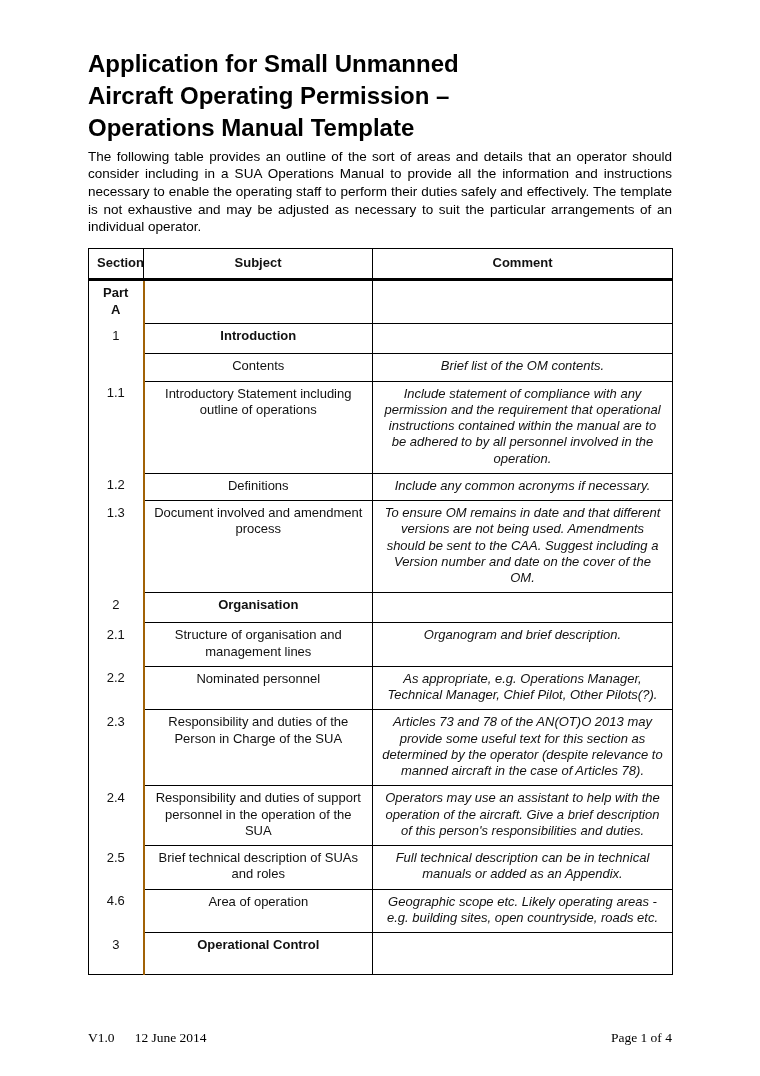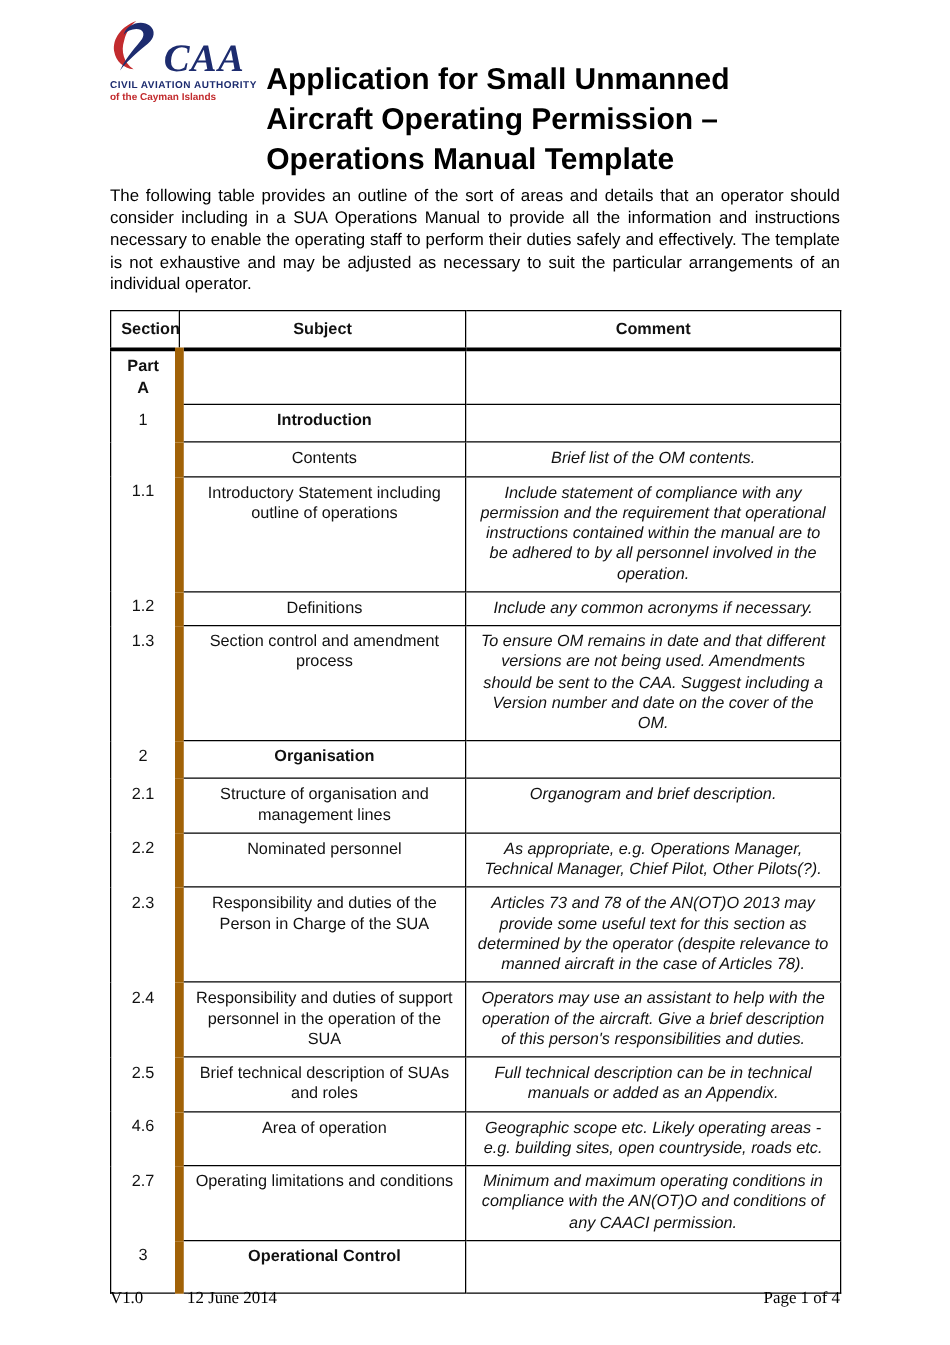--- a/index.html
+++ b/index.html
@@ -79,61 +79,47 @@
     padding: 4px 8px 6px 8px;
     line-height: 1.25;
   }
   thead th {
     font-weight: bold;
     padding-top: 6px; padding-bottom: 7px;
     border-bottom: 3.5px solid #000;
   }
   thead th.h-section { border-right: 1px solid #000; }
   thead th.h-comment { border-left: 1px solid #000; }
-  td.cell-section { border-right: 7px solid #a16207; }
+  td.cell-section { border-right: 2px solid #a16207; }
   td.cell-subject, td.cell-comment { border-top: 1px solid #000; }
   td.cell-comment { border-left: 1px solid #000; font-style: italic; }
   tr.row-part td.cell-section { font-weight: bold; }
   tr.row-part td { height: 30px; }
   tr.row-heading td { height: 30px; }
   tr.row-heading td.cell-subject { font-weight: bold; }
   tr.row-tall td { height: 42px; }
   tr.row-last td { height: 55px; }
   
   .doc-footer {
     position: absolute;
     left: 88px; right: 88px; bottom: 30px;
     display: flex;
     justify-content: space-between;
     font-family: "Liberation Serif", serif;
     font-size: 13.5px;
     color: #000;
   }
-  .footer-left { display: flex; gap: 35px; }
+  .footer-left { display: flex; gap: 20px; }
 </style>
 </head>
 <body>
 
 <div class="page">
 
   <header class="doc-header">
-    <div class="logo">
-      <div class="logo-top">
-        <svg class="logo-mark" viewBox="0 0 50 52" aria-hidden="true">
-          <path fill="#c22b2e" d="M25,2 C11,7 2,19 4,31 C5.5,40.5 13,47 22.5,48
-                   C13.5,42 10,31 13.5,20.5 C15.5,12.5 19.5,6 25,2 Z"></path>
-          <path fill="#1d2c6f" d="M13,15 C15.5,5 30,0 38,6.5 C43.5,11 42.5,18.5 36,23.5
-                   C28.5,29.5 18,38 9.5,49 C16,35 25,26.5 30.5,19 C33.5,14 31.5,9.5 25,9.5
-                   C20.5,9.5 16,11.5 13,15 Z"></path>
-        </svg>
-        <span class="logo-acronym">CAA</span>
-      </div>
-      <div class="logo-line1">CIVIL AVIATION AUTHORITY</div>
-      <div class="logo-line2">of the Cayman Islands</div>
-    </div>
     <h1 class="doc-title">Application for Small Unmanned Aircraft Operating Permission – Operations Manual Template</h1>
   </header>
 
   <p class="intro">The following table provides an outline of the sort of areas and details that an operator should consider including in a SUA Operations Manual to provide all the information and instructions necessary to enable the operating staff to perform their duties safely and effectively. The template is not exhaustive and may be adjusted as necessary to suit the particular arrangements of an individual operator.</p>
 
   <table class="om-table">
     <colgroup>
       <col class="c-section">
         <col class="c-subject">
         <col class="c-comment">
@@ -166,21 +152,21 @@
     <td class="cell-subject">Introductory Statement including outline of operations</td>
     <td class="cell-comment">Include statement of compliance with any permission and the requirement that operational instructions contained within the manual are to be adhered to by all personnel involved in the operation.</td>
   </tr>
         <tr>
     <td class="cell-section">1.2</td>
     <td class="cell-subject">Definitions</td>
     <td class="cell-comment">Include any common acronyms if necessary.</td>
   </tr>
         <tr>
     <td class="cell-section">1.3</td>
-    <td class="cell-subject">Section control and amendment process</td>
+    <td class="cell-subject">Document involved and amendment process</td>
     <td class="cell-comment">To ensure OM remains in date and that different versions are not being used. Amendments should be sent to the CAA. Suggest including a Version number and date on the cover of the OM.</td>
   </tr>
         <tr class="row-heading">
     <td class="cell-section">2</td>
     <td class="cell-subject">Organisation</td>
     <td class="cell-comment"></td>
   </tr>
         <tr>
     <td class="cell-section">2.1</td>
     <td class="cell-subject">Structure of organisation and management lines</td>
@@ -203,25 +189,20 @@
   </tr>
         <tr>
     <td class="cell-section">2.5</td>
     <td class="cell-subject">Brief technical description of SUAs and roles</td>
     <td class="cell-comment">Full technical description can be in technical manuals or added as an Appendix.</td>
   </tr>
         <tr>
     <td class="cell-section">4.6</td>
     <td class="cell-subject">Area of operation</td>
     <td class="cell-comment">Geographic scope etc. Likely operating areas - e.g. building sites, open countryside, roads etc.</td>
-  </tr>
-        <tr>
-    <td class="cell-section">2.7</td>
-    <td class="cell-subject">Operating limitations and conditions</td>
-    <td class="cell-comment">Minimum and maximum operating conditions in compliance with the AN(OT)O and conditions of any CAACI permission.</td>
   </tr>
         <tr class="row-heading row-tall">
     <td class="cell-section">3</td>
     <td class="cell-subject">Operational Control</td>
     <td class="cell-comment"></td>
   </tr>
       </tbody>
   </table>
 
   <footer class="doc-footer">

